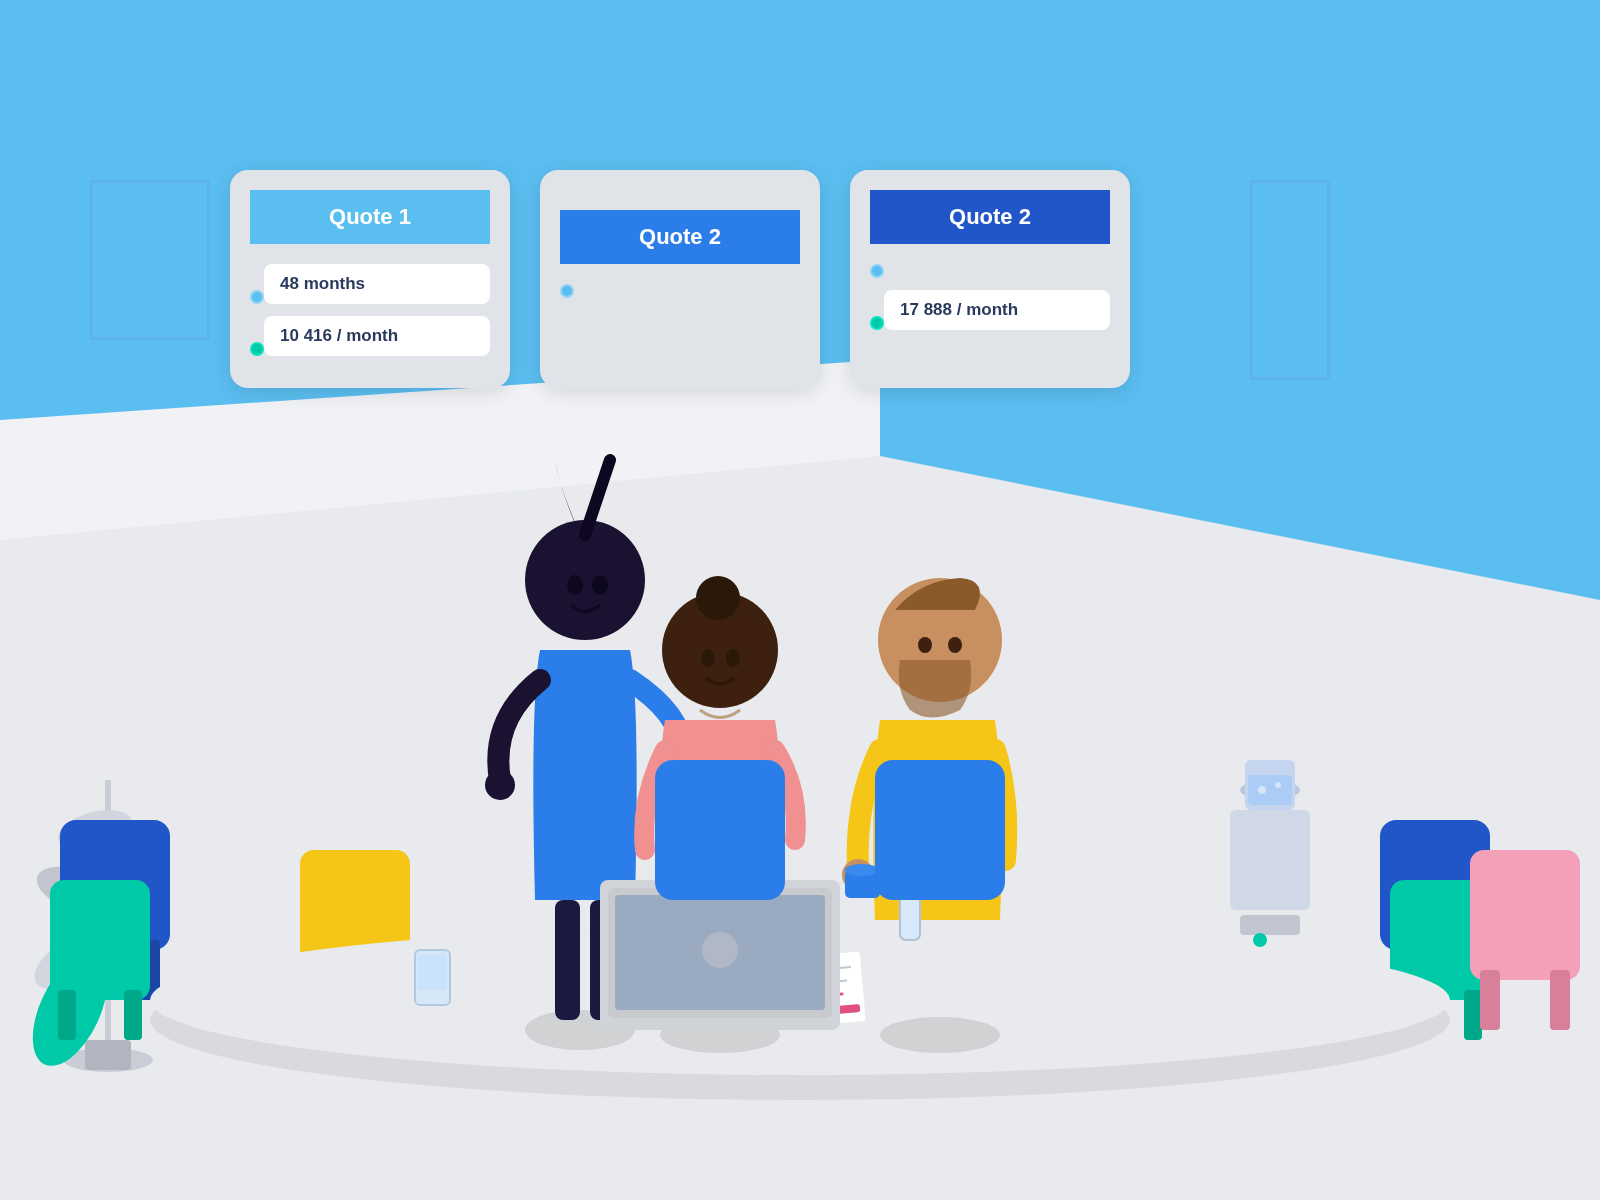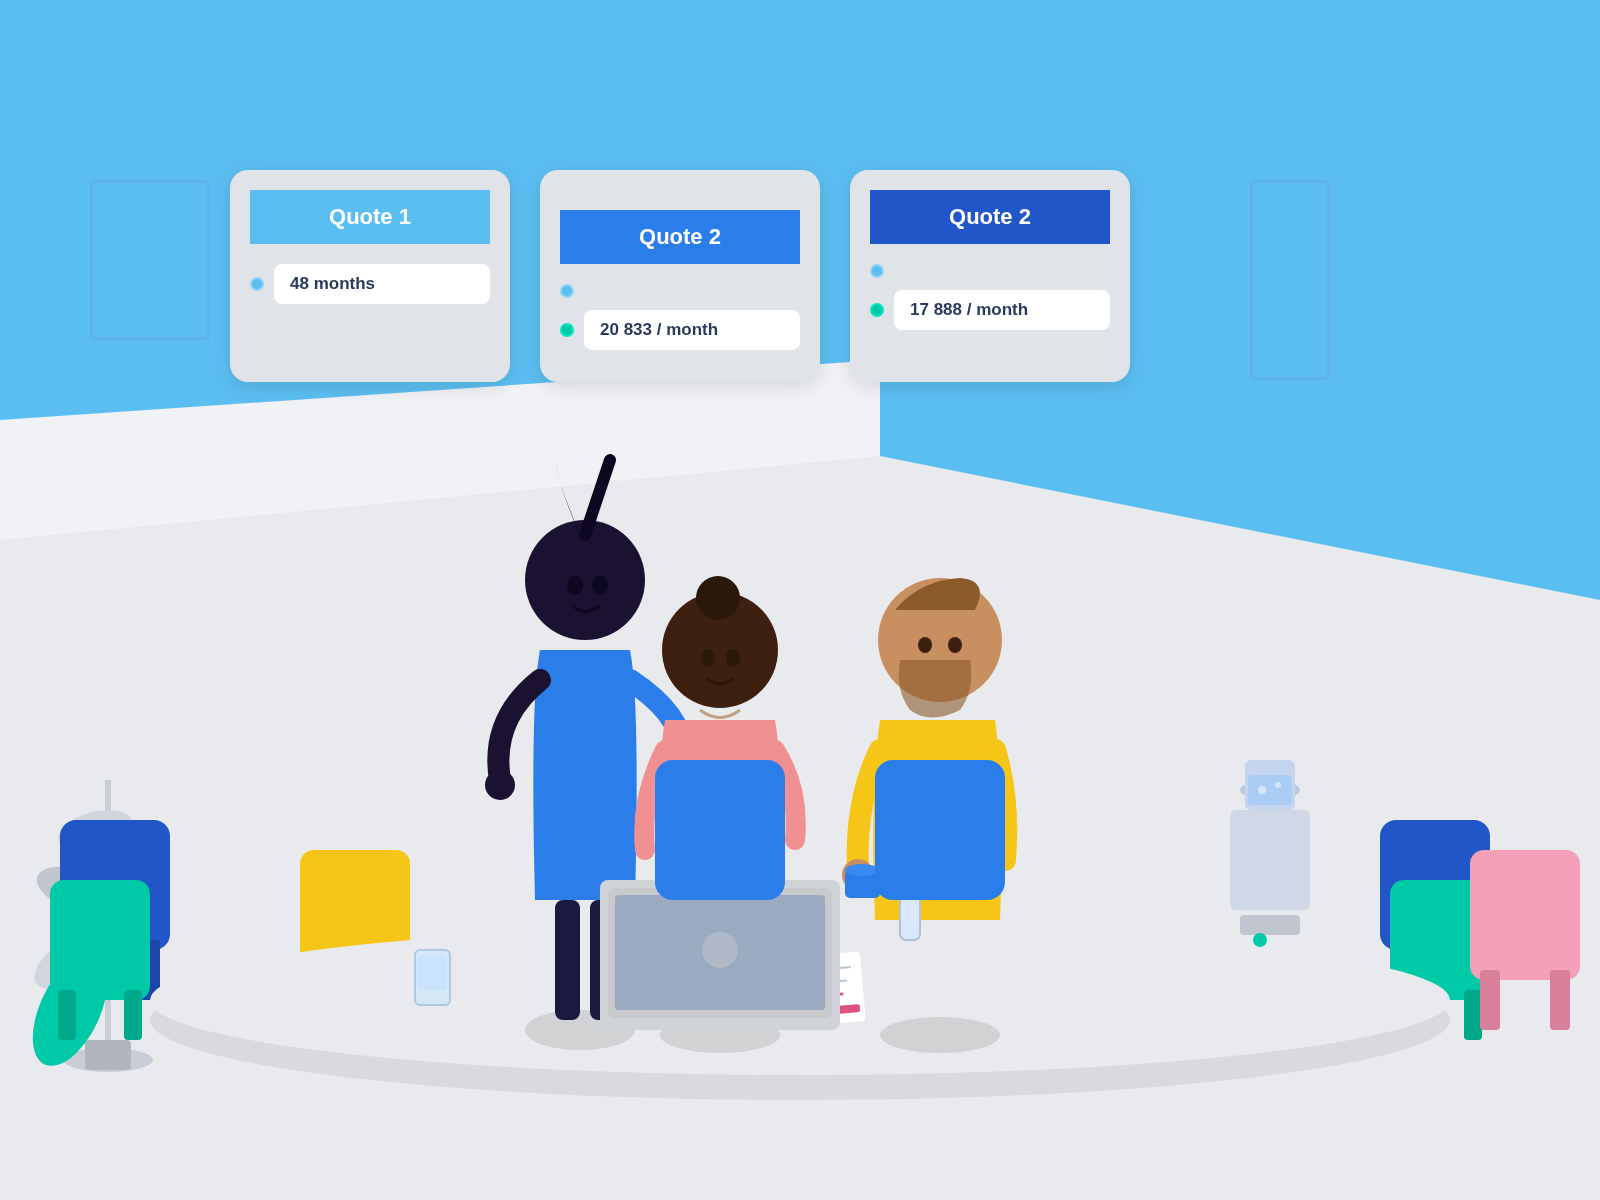--- a/index.html
+++ b/index.html
@@ -81,22 +81,21 @@
     }
 
     .quote-card-title {
       color: white;
       font-size: 22px;
       font-weight: 700;
     }
 
     .quote-card-row {
       display: flex;
-      align-items: center;
-      gap: 10px;
+      align-items: flex-end;
       margin-bottom: 12px;
     }
 
     .dot {
       width: 14px;
       height: 14px;
       border-radius: 50%;
       flex-shrink: 0;
     }
 
@@ -155,32 +154,32 @@
   <div class="cards-container">
 
     <div class="quote-card">
       <div class="quote-card-header light">
         <span class="quote-card-title">Quote 1</span>
       </div>
       <div class="quote-card-row">
         <div class="dot dot-blue"></div>
         <div class="quote-value-box">48 months</div>
       </div>
+      <div class="quote-card-row">
+        <div class="dot dot-green"></div>
+        <div class="quote-value-box">10 416 / month</div>
+      </div>
     </div>
 
     <div class="quote-card">
       <div class="quote-card-header medium">
         <span class="quote-card-title">Quote 2</span>
       </div>
       <div class="quote-card-row">
         <div class="dot dot-blue"></div>
-      </div>
-      <div class="quote-card-row">
-        <div class="dot dot-green"></div>
-        <div class="quote-value-box">20 833 / month</div>
       </div>
     </div>
 
     <div class="quote-card">
       <div class="quote-card-header dark">
         <span class="quote-card-title">Quote 2</span>
       </div>
       <div class="quote-card-row">
         <div class="dot dot-blue"></div>
       </div>

